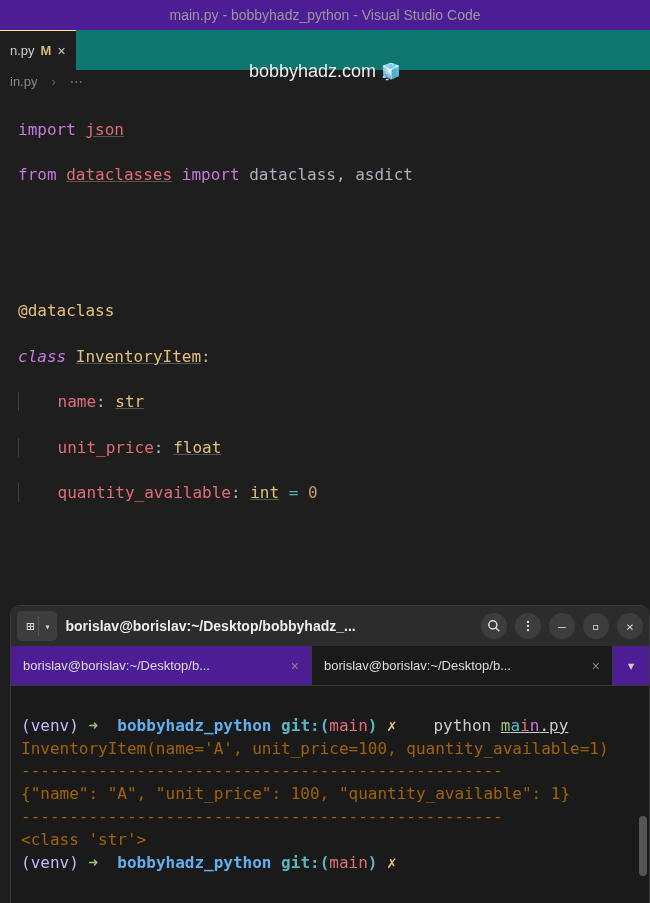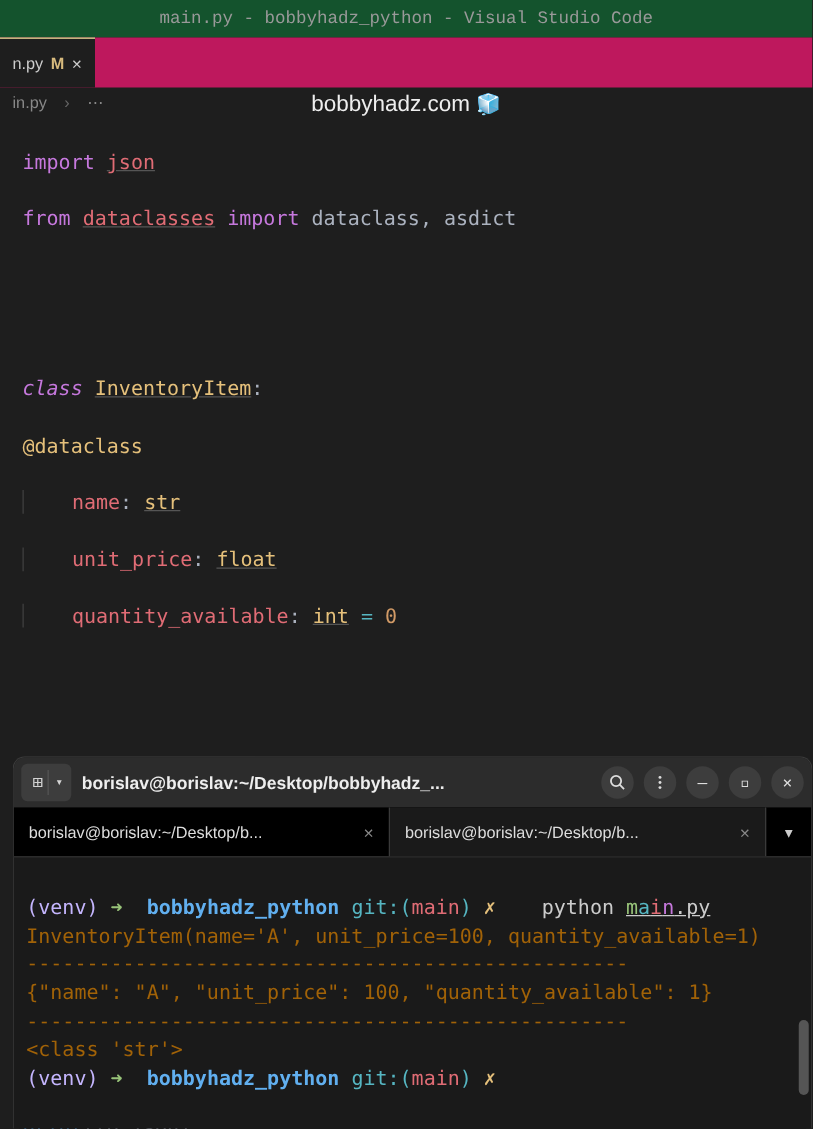--- a/index.html
+++ b/index.html
@@ -7,32 +7,33 @@
       font-family: "Monaco", "Menlo", "Consolas", monospace;
       background: #1e1e1e;
       color: #d4d4d4;
       width: 650px;
       height: 903px;
       overflow: hidden;
       position: relative;
     }
     .title-bar {
       height: 30px;
-      background: #14532d;
+      background: #4c1d95;
       display: flex;
       align-items: center;
       justify-content: center;
       color: #999;
       font-size: 14px;
-      font-family: Liberation Mono, monospace;
+      font-family: Liberation Sans, sans-serif;
     }
     .tab-bar {
       height: 40px;
-      background: #be185d;
-      display: flex;
+      background: #0f766e;
+      display: flex;
+      align-items: center;
       position: relative;
     }
     .tab {
       height: 100%;
       padding: 0 10px;
       display: flex;
       align-items: center;
       gap: 6px;
       background: #1e1e1e;
       border-top: 1px solid #f9e79f;
@@ -121,21 +122,21 @@
     .term-title {
       flex: 1;
       color: #eee;
       font-size: 14px;
       font-weight: bold;
       font-family: -apple-system, sans-serif;
     }
     .term-winctrl { display: flex; gap: 8px; }
     .term-tabbar {
       height: 40px;
-      background: #000000;
+      background: #4c1d95;
       display: flex;
       align-items: stretch;
       border-bottom: 1px solid #3a3a3a;
     }
     .term-tab {
       flex: 1;
       display: flex;
       align-items: center;
       padding: 0 12px;
       gap: 8px;
@@ -170,21 +171,21 @@
       right: 2px;
       top: 130px;
       width: 8px;
       height: 60px;
       background: #555;
       border-radius: 4px;
     }
     .p-venv { color: #c4b5fd; }
     .p-arrow { color: #98c379; }
     .p-dir { color: #61afef; font-weight: bold; }
-    .p-git { color: #56b6c2; }
+    .p-git { color: #56b6c2; font-weight: bold; }
     .p-x { color: #e5c07b; font-weight: bold; }
     .p-cmd { color: #ccc; margin-left: 27px; }
     .p-file { color: #ccc; text-decoration: underline; }
     .p-main { color: #98c379; }
     .p-main2 { color: #e06c75; }
     .plain { color: #a16207; }
     .new-tab-btn {
       display:flex; align-items:center; gap:3px;
       padding:0 5px; height:30px; border-radius:5px;
       background:#3d3d3d;
@@ -213,22 +214,22 @@
   <span>in.py</span>
   <span class="sep">›</span>
   <span>⋯</span>
 </div>
 
 <div class="code-area">
 <div><span class="tok-kw1">import</span> <span class="tok-mod">json</span></div>
 <div><span class="tok-kw1">from</span> <span class="tok-mod">dataclasses</span> <span class="tok-kw1">import</span> <span class="tok-plain">dataclass</span><span class="tok-punc">,</span> <span class="tok-plain">asdict</span></div>
 <div> </div>
 <div> </div>
+<div><span class="tok-dec">@dataclass</span></div>
 <div><span class="tok-kw2">class</span> <span class="tok-cls">InventoryItem</span><span class="tok-punc">:</span></div>
-<div><span class="tok-dec">@dataclass</span></div>
 <div><span class="indent-guide">    </span><span class="tok-var">name</span><span class="tok-punc">:</span> <span class="tok-type">str</span></div>
 <div><span class="indent-guide">    </span><span class="tok-var">unit_price</span><span class="tok-punc">:</span> <span class="tok-type">float</span></div>
 <div><span class="indent-guide">    </span><span class="tok-var">quantity_available</span><span class="tok-punc">:</span> <span class="tok-type">int</span> <span class="tok-op">=</span> <span class="tok-num">0</span></div>
 <div> </div>
 <div> </div>
 <div><span class="tok-plain">item1</span> <span class="tok-op">=</span> <span class="tok-cls">InventoryItem</span><span class="tok-punc">(</span><span class="tok-str">'A'</span><span class="tok-punc">,</span> <span class="tok-num">100</span><span class="tok-punc">,</span> <span class="tok-num">1</span><span class="tok-punc">)</span></div>
 <div><span class="tok-fn">print</span><span class="tok-punc">(</span><span class="tok-plain">item1</span><span class="tok-punc">)</span></div>
 <div> </div>
 <div><span class="tok-fn">print</span><span class="tok-punc">(</span><span class="tok-str">'-'</span> <span class="tok-op">*</span> <span class="tok-num">50</span><span class="tok-punc">)</span></div>
 <div> </div>

